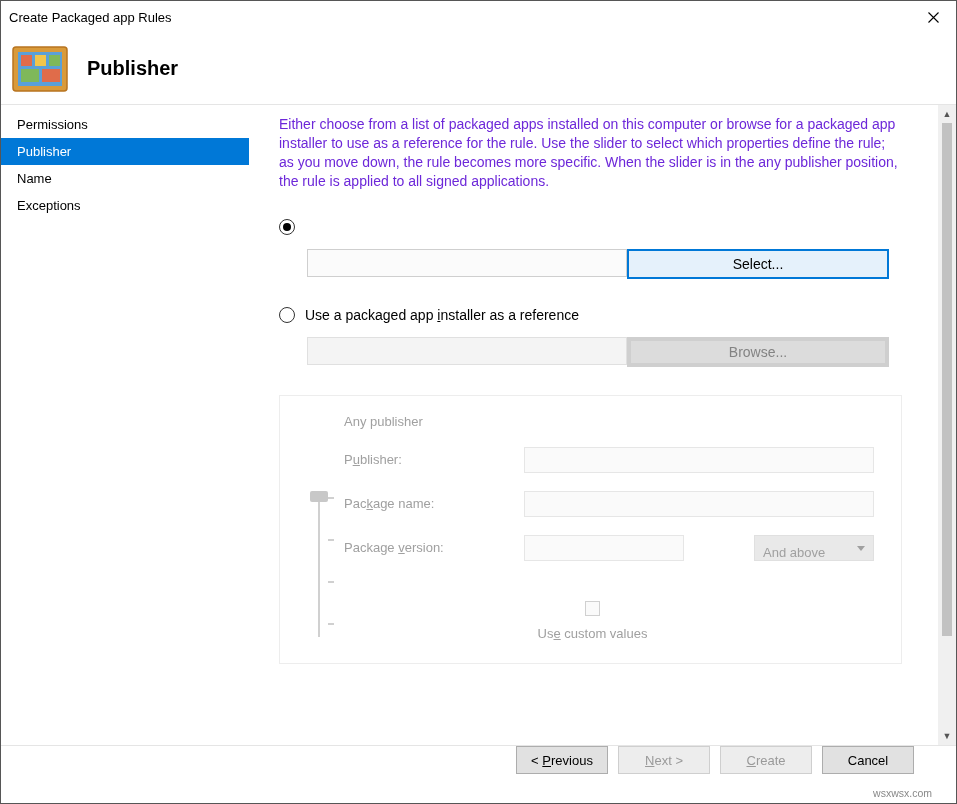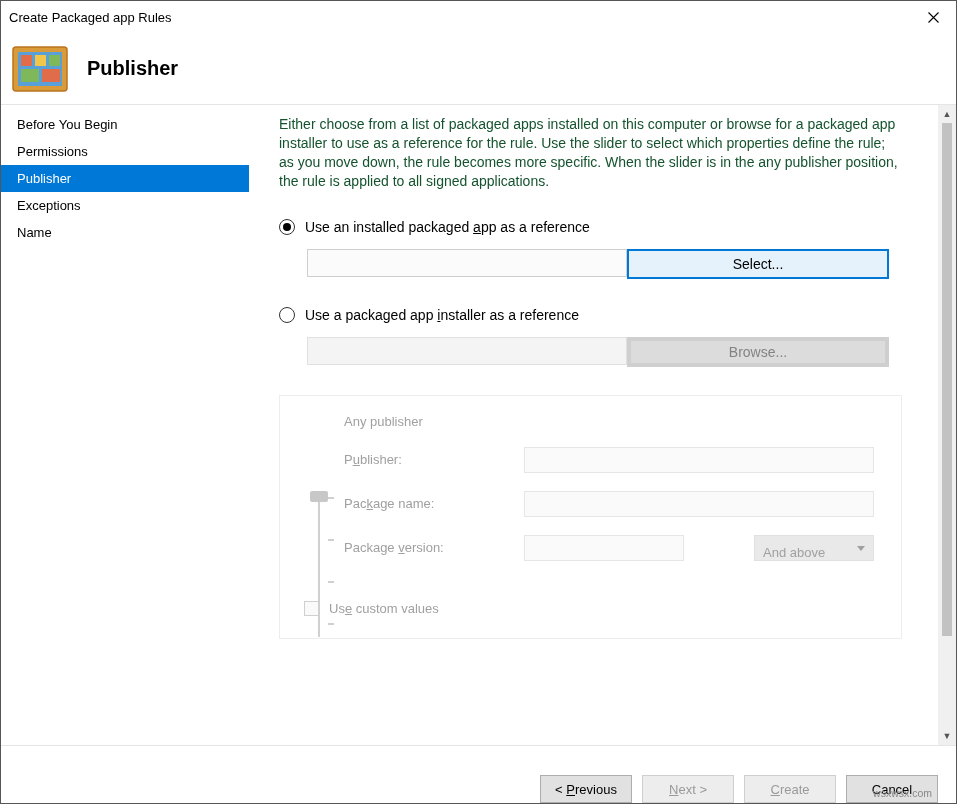--- a/index.html
+++ b/index.html
@@ -12,43 +12,43 @@
 .body { flex: 1; display: flex; overflow: hidden; }
 .sidebar { width: 248px; padding-top: 6px; }
 .sidebar-item { padding: 6px 16px; font-size: 13px; cursor: pointer; }
 .sidebar-item.selected { background: #0078d7; color: #fff; }
 .content-wrap { flex: 1; position: relative; display: flex; }
 .content { flex: 1; padding: 10px 36px 10px 30px; overflow-y: auto; }
 .scrollbar { width: 18px; background: #f0f0f0; display: flex; flex-direction: column; align-items: center; }
 .scrollbar .arrow { font-size: 9px; color: #555; padding: 4px 0; }
 .scrollbar .thumb { width: 10px; flex: 0.85; background: #c2c2c2; margin: 0 auto; }
 .scrollbar .track { flex: 0.15; }
-.description { font-size: 14px; line-height: 1.35; margin-bottom: 28px; color: #14532d; }
+.description { font-size: 14px; line-height: 1.35; margin-bottom: 28px; color: #6d28d9; }
 .radio-row { display: flex; align-items: center; gap: 10px; margin-bottom: 14px; }
 .radio { width: 16px; height: 16px; border: 1px solid #333; border-radius: 50%; position: relative; }
 .radio.selected::after { content: ""; width: 8px; height: 8px; background: #000; border-radius: 50%; position: absolute; top: 3px; left: 3px; }
 .radio-label { font-size: 14px; }
 .option-body { display: flex; padding-left: 28px; margin-bottom: 28px; }
 .txt-input { height: 28px; border: 1px solid #cfcfcf; background: #fbfbfb; width: 320px; }
 .txt-input.disabled { background: #f4f4f4; border-color: #e0e0e0; }
 .btn { height: 30px; width: 262px; border: 4px solid #c2410c; background: #e1e1e1; font-size: 14px; text-align: center; display: flex; align-items: center; justify-content: center; cursor: pointer; }
 .btn.primary { border: 2px solid #0078d7; background: #e5f1fb; }
 .btn.disabled { color: #838383; background: #dcdcdc; border-color: #cfcfcf; }
 .details-box { border: 1px solid #ededed; padding: 18px 20px 22px 24px; color: #a0a0a0; }
 .details-grid { display: grid; grid-template-columns: 40px 180px 230px 120px; row-gap: 18px; align-items: center; }
 .slider-col { grid-row: 1 / span 4; position: relative; width: 40px; }
 .slider-track { position: absolute; left: 14px; top: 10px; width: 2px; height: 140px; background: #d0d0d0; }
 .slider-thumb { position: absolute; left: 6px; top: 4px; width: 18px; height: 11px; background: #c8c8c8; border-radius: 2px; }
 .slider-tick { position: absolute; left: 24px; width: 6px; height: 2px; background: #d0d0d0; }
 .det-input { height: 26px; border: 1px solid #e6e6e6; background: #fafafa; width: 100%; }
 .det-select { height: 26px; border: 1px solid #e0e0e0; background: #e9e9e9; width: 100%; display: flex; align-items: flex-end; padding: 0 8px; position: relative; }
 .det-select::after { content: ""; position: absolute; right: 8px; top: 10px; border-left: 4px solid transparent; border-right: 4px solid transparent; border-top: 5px solid #a0a0a0; }
-.checkbox-row { display: flex; align-items: center; gap: 10px; margin-top: 40px; color: #a0a0a0; }
+.checkbox-row { display: flex; align-items: center; gap: 10px; margin-top: 40px; color: #a0a0a0; flex-direction: column; }
 .checkbox { width: 15px; height: 15px; border: 1px solid #d0d0d0; background: #fafafa; }
-.footer { height: 58px; border-top: 1px solid #e5e5e5; display: flex; align-items: flex-end; justify-content: flex-end; padding-right: 18px; gap: 10px; }
+.footer { height: 58px; border-top: 1px solid #e5e5e5; display: flex; align-items: flex-start; justify-content: flex-end; padding-right: 42px; gap: 10px; }
 .footer .fbtn { width: 92px; height: 28px; border: 1px solid #adadad; background: #e1e1e1; font-size: 13px; display: flex; align-items: center; justify-content: center; cursor: pointer; }
 .footer .fbtn.disabled { color: #9a9a9a; border-color: #cfcfcf; background: #ededed; }
 .watermark { position: absolute; right: 24px; bottom: 4px; font-size: 10.5px; color: #888; }
 .u { text-decoration: underline; }
 .icon-app { width: 58px; height: 48px; }
 </style>
 </head>
 <body>
 
 <div class="window">
@@ -70,35 +70,33 @@
       <rect x="24" y="10" width="11" height="11" fill="#f2c54b"></rect>
       <rect x="38" y="10" width="11" height="11" fill="#7fb85a"></rect>
       <rect x="10" y="24" width="18" height="13" fill="#7fb85a"></rect>
       <rect x="31" y="24" width="18" height="13" fill="#e06c4a"></rect>
     </svg>
     <div class="page-title">Publisher</div>
   </div>
 
   <div class="body">
     <div class="sidebar">
-      <div class="sidebar-item"><span>Before You Begin</span></div>
       <div class="sidebar-item"><span>Permissions</span></div>
       <div class="sidebar-item selected"><span>Publisher</span></div>
+      <div class="sidebar-item"><span>Name</span></div>
       <div class="sidebar-item"><span>Exceptions</span></div>
-      <div class="sidebar-item"><span>Name</span></div>
     </div>
 
     <div class="content-wrap">
       <div class="content">
 
         <div class="description">Either choose from a list of packaged apps installed on this computer or browse for a packaged app installer to use as a reference for the rule. Use the slider to select which properties define the rule; as you move down, the rule becomes more specific. When the slider is in the any publisher position, the rule is applied to all signed applications.</div>
 
         <div class="radio-row">
           <div class="radio selected"></div>
-          <span class="radio-label"><span>Use an installed packaged </span><span class="u">a</span><span>pp as a reference</span></span>
         </div>
         <div class="option-body">
           <div class="txt-input"></div>
           <div class="btn primary">
               <span>Select...</span>
             </div>
         </div>
 
         <div class="radio-row">
           <div class="radio"></div>

